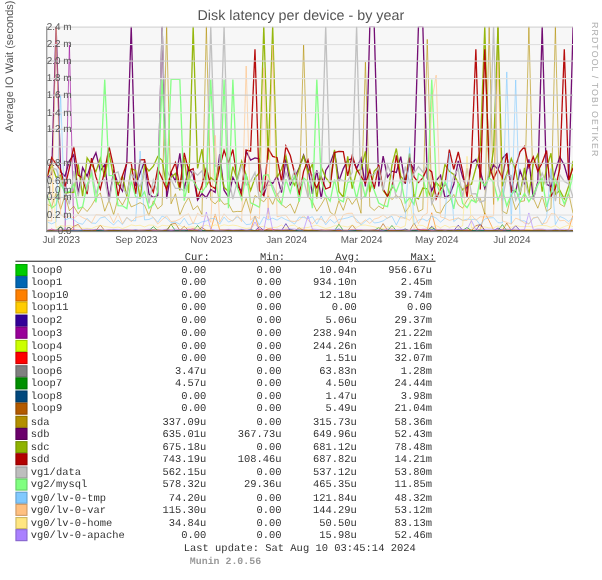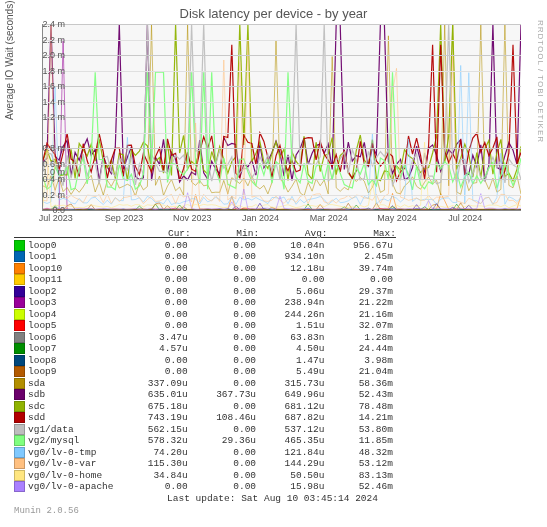--- a/index.html
+++ b/index.html
@@ -81,24 +81,25 @@
     border: 0.5px solid rgba(0,0,0,0.2);
   }
   .last-update {
     text-align: right;
     font-family: "Courier New", monospace;
     font-size: 9.5px;
     padding-right: 18px;
     color: #333;
   }
   .footer {
-    text-align: left;
+    text-align: center;
     font-size: 9px;
     color: #999;
     margin-top: 2px;
+    font-weight: bold;
   }
   svg { display:block; }
 </style>
 </head>
 <body>
 
 <div class="container">
   <div class="title">Disk latency per device - by year</div>
   <div class="ylabel">Average IO Wait (seconds)</div>
   <div class="sidetext">RRDTOOL / TOBI OETIKER</div>

